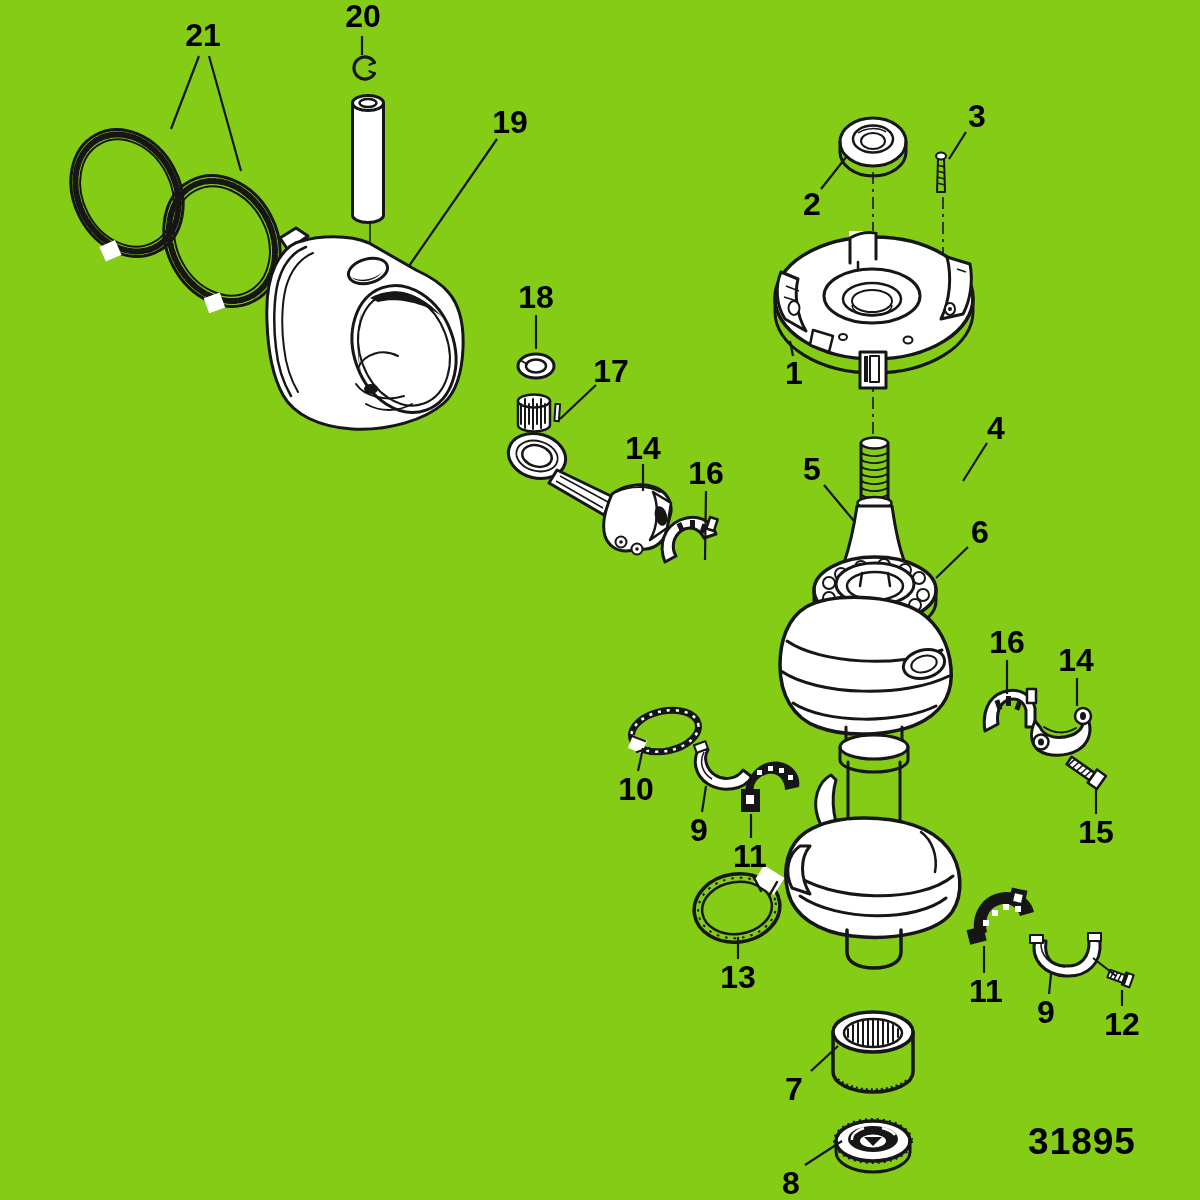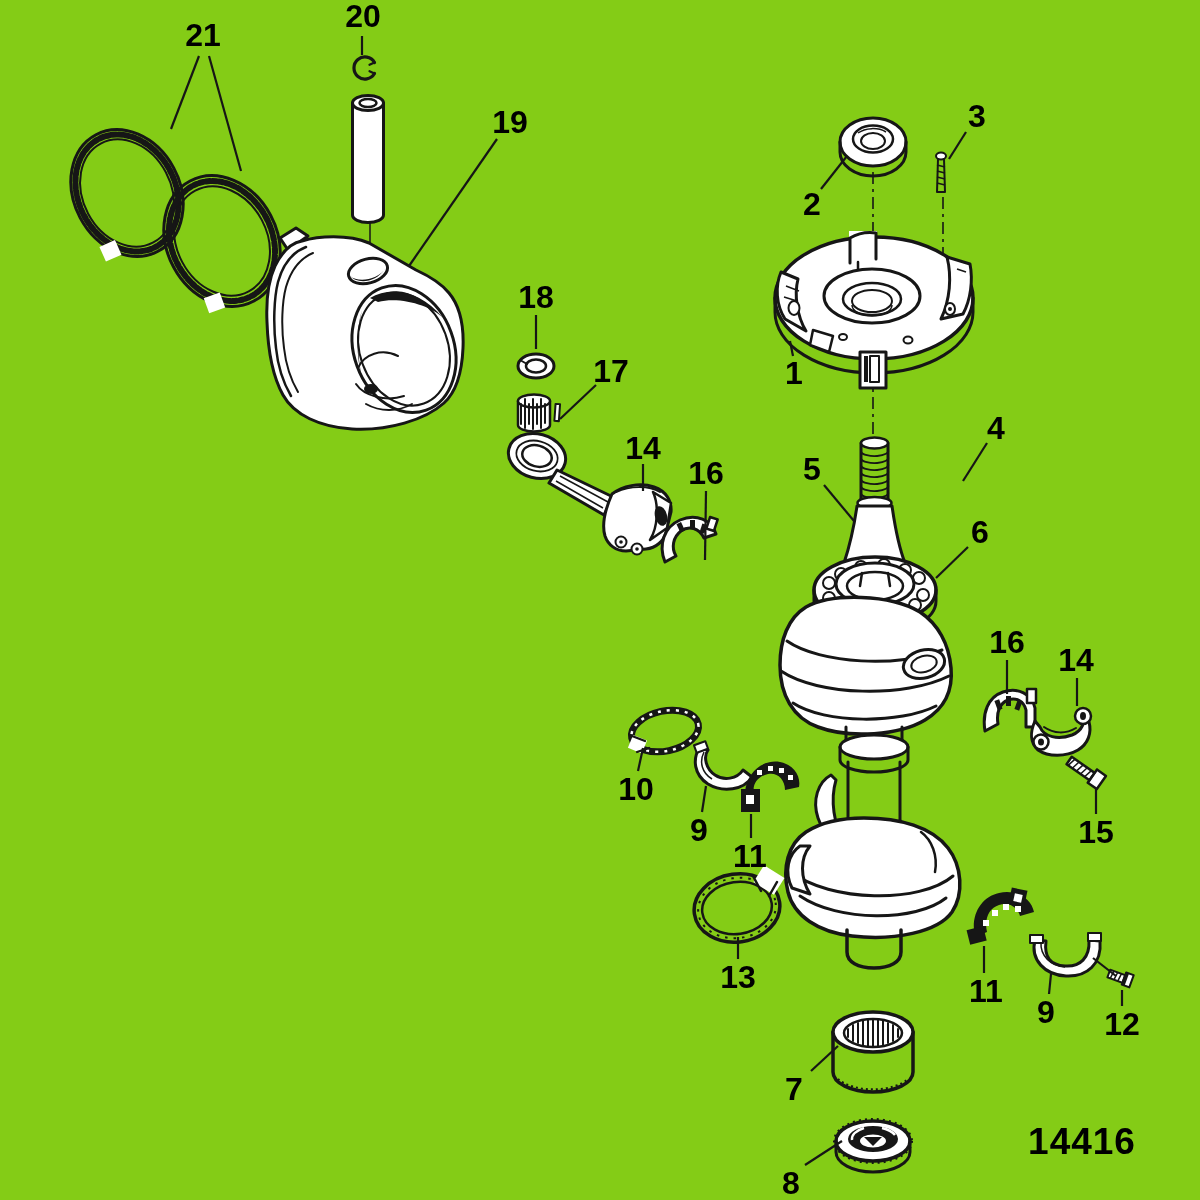--- a/index.html
+++ b/index.html
@@ -390,14 +390,14 @@
         <line x1="1122" y1="1006" x2="1122" y2="990" class="leader"></line>
         <line x1="1093" y1="958" x2="1116" y2="976" class="leader"></line>
         <text x="1122" y="1024" class="callout">12</text>
         <line x1="811" y1="1071" x2="838" y2="1046" class="leader"></line>
         <text x="794" y="1089" class="callout">7</text>
         <line x1="805" y1="1165" x2="842" y2="1141" class="leader"></line>
         <text x="791" y="1183" class="callout">8</text>
       </g>
 </svg>
 
-<div id="drawing-number">14416</div>
+<div id="drawing-number">31895</div>
 </div>
 
 </body></html>

